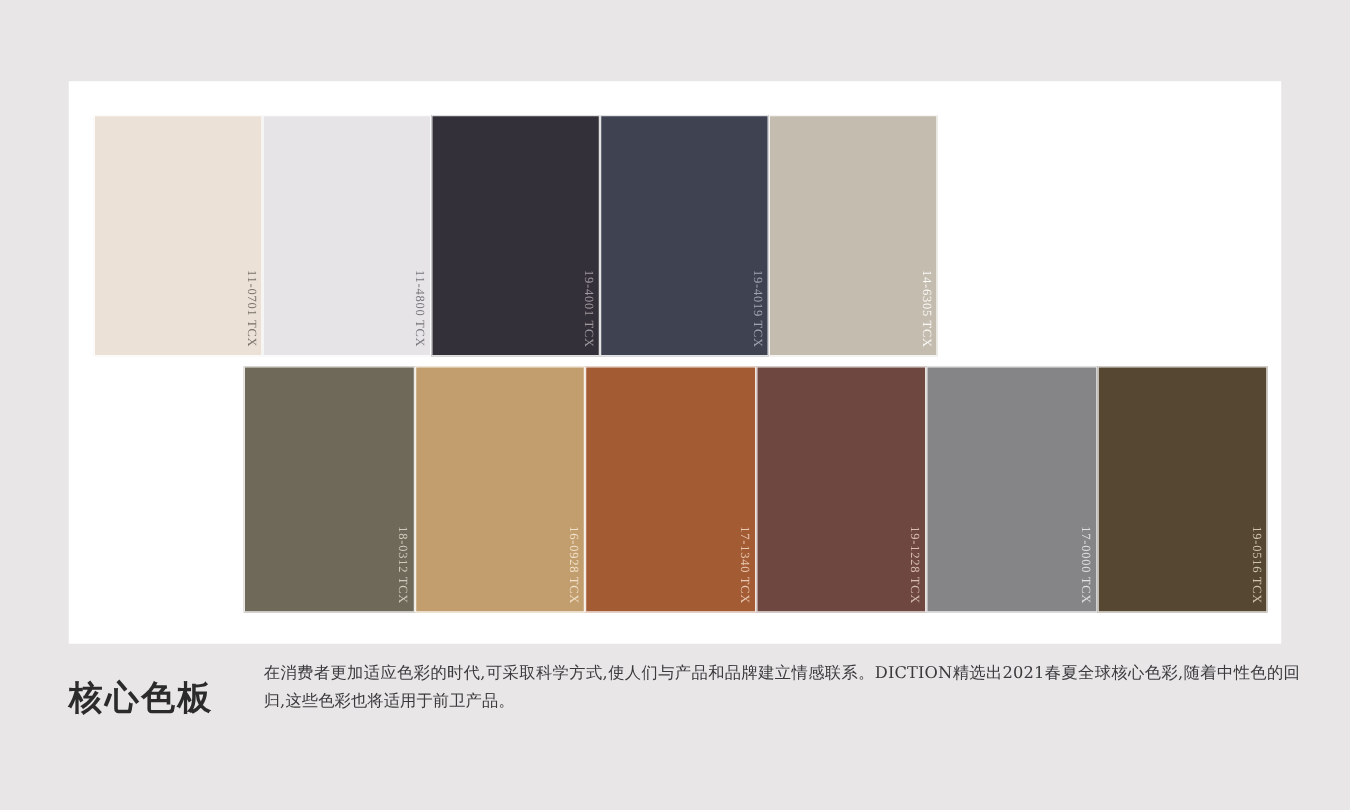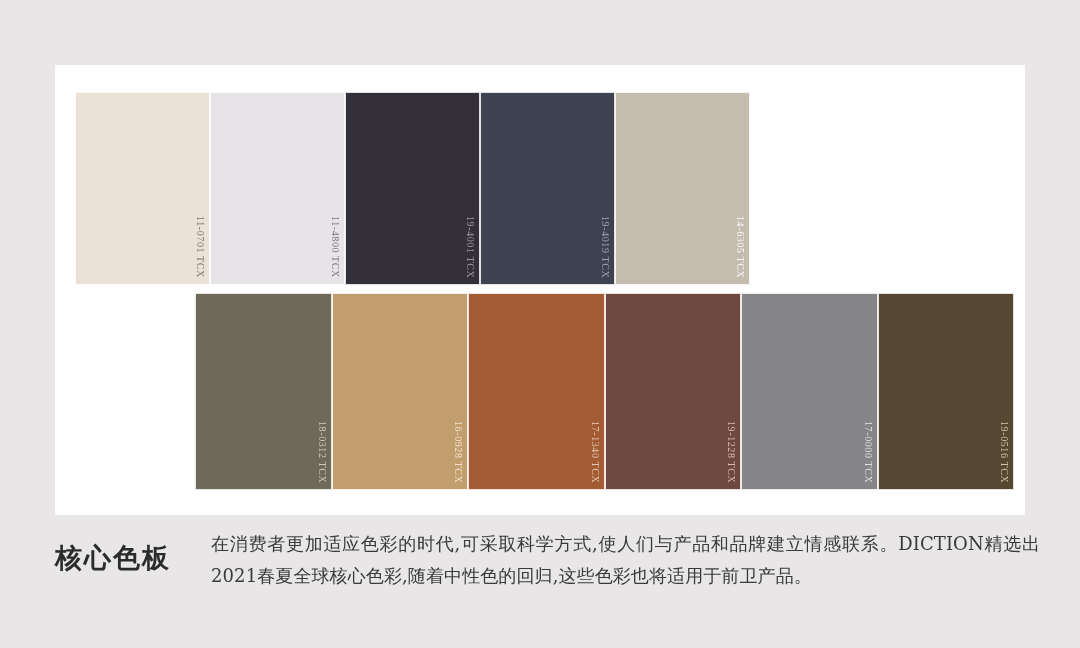--- a/index.html
+++ b/index.html
@@ -100,21 +100,21 @@
     font-weight: bold;
     letter-spacing: 2px;
     color: #2b2b2b;
     white-space: nowrap;
   }
 
   .caption-body {
     flex: 1 1 auto;
     padding-left: 6px;
     font-family: "DejaVu Serif", "Liberation Serif", serif;
-    font-size: 18px;
+    font-size: 13px;
     line-height: 1.75;
     color: #3a3a3c;
     text-align: justify;
     letter-spacing: 0.1px;
   }
 </style>
 </head>
 <body>
 
 <div class="page" style="background: rgb(232, 230, 231);">

